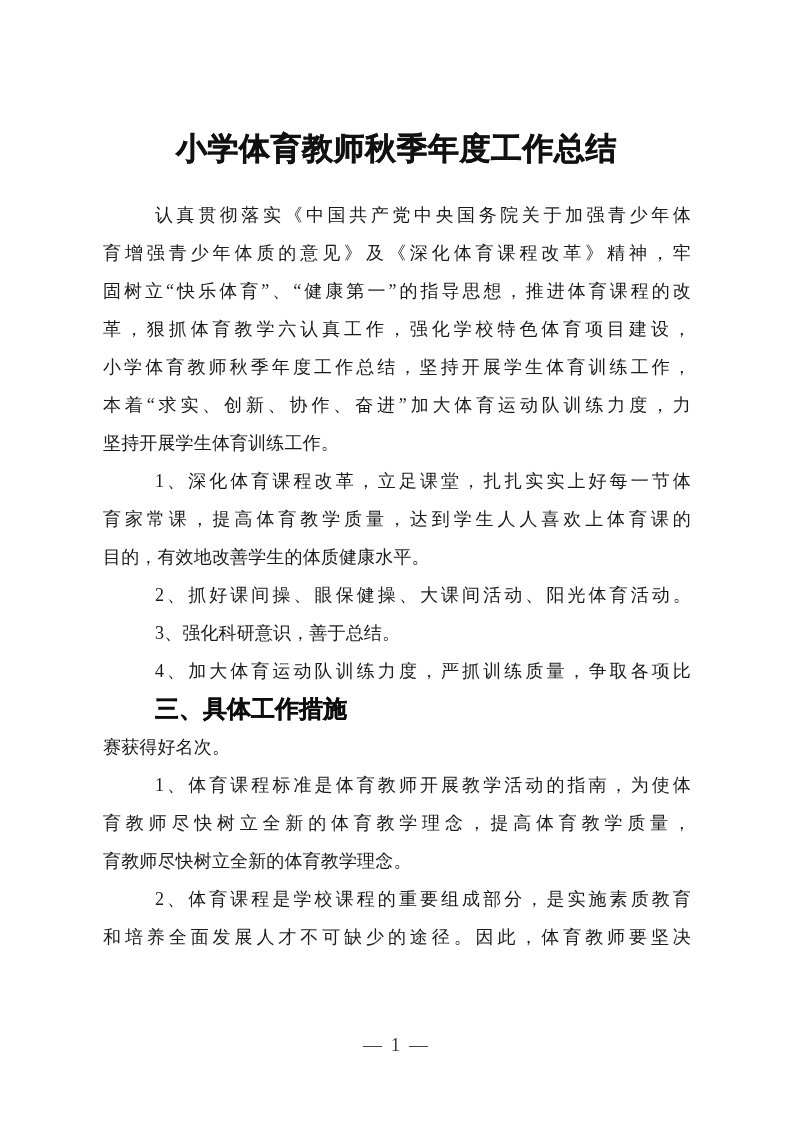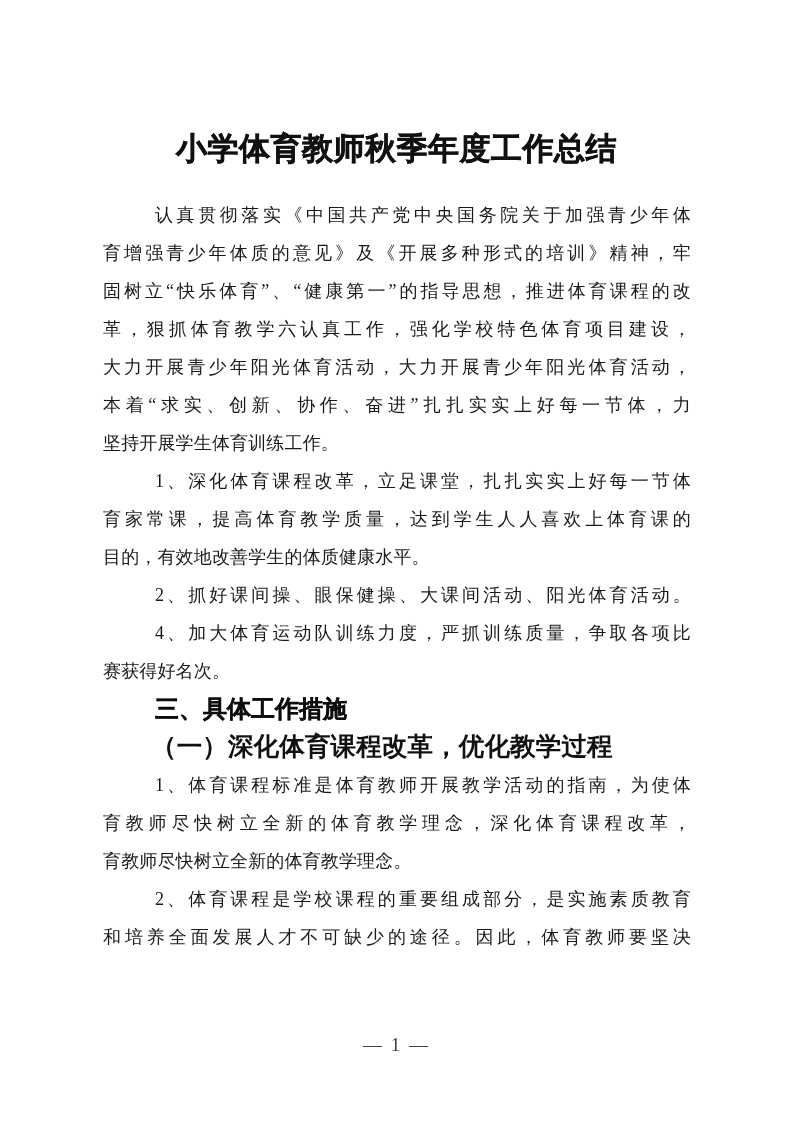--- a/index.html
+++ b/index.html
@@ -105,36 +105,36 @@
 </style>
 </head>
 <body>
 
 <div class="page">
 
   <h1 class="doc-title">小学体育教师秋季年度工作总结</h1>
 
   <div class="body-block">
       <div class="ln just indent">认真贯彻落实《中国共产党中央国务院关于加强青少年体</div>
-      <div class="ln just">育增强青少年体质的意见》及《开展多种形式的培训》精神，牢</div>
+      <div class="ln just">育增强青少年体质的意见》及《深化体育课程改革》精神，牢</div>
       <div class="ln just">固树立“快乐体育”、“健康第一”的指导思想，推进体育课程的改</div>
       <div class="ln just">革，狠抓体育教学六认真工作，强化学校特色体育项目建设，</div>
-      <div class="ln just">大力开展青少年阳光体育活动，大力开展青少年阳光体育活动，</div>
-      <div class="ln just">本着“求实、创新、协作、奋进”扎扎实实上好每一节体，力</div>
+      <div class="ln just">小学体育教师秋季年度工作总结，坚持开展学生体育训练工作，</div>
+      <div class="ln just">本着“求实、创新、协作、奋进”加大体育运动队训练力度，力</div>
       <div class="ln flush">坚持开展学生体育训练工作。</div>
       <div class="ln just indent">1、深化体育课程改革，立足课堂，扎扎实实上好每一节体</div>
       <div class="ln just">育家常课，提高体育教学质量，达到学生人人喜欢上体育课的</div>
       <div class="ln flush">目的，有效地改善学生的体质健康水平。</div>
       <div class="ln just indent">2、抓好课间操、眼保健操、大课间活动、阳光体育活动。</div>
+      <div class="ln flush indent">3、强化科研意识，善于总结。</div>
       <div class="ln just indent">4、加大体育运动队训练力度，严抓训练质量，争取各项比</div>
+      <div class="ln flush head-hei">三、具体工作措施</div>
       <div class="ln flush">赛获得好名次。</div>
-      <div class="ln flush head-hei">三、具体工作措施</div>
-      <div class="ln flush head-fs">（一）深化体育课程改革，优化教学过程</div>
       <div class="ln just indent">1、体育课程标准是体育教师开展教学活动的指南，为使体</div>
-      <div class="ln just">育教师尽快树立全新的体育教学理念，深化体育课程改革，</div>
+      <div class="ln just">育教师尽快树立全新的体育教学理念，提高体育教学质量，</div>
       <div class="ln flush">育教师尽快树立全新的体育教学理念。</div>
       <div class="ln just indent">2、体育课程是学校课程的重要组成部分，是实施素质教育</div>
       <div class="ln just">和培养全面发展人才不可缺少的途径。因此，体育教师要坚决</div>
     </div>
 
   <div class="page-footer">— 1 —</div>
 
 </div>
 
 </body></html>

